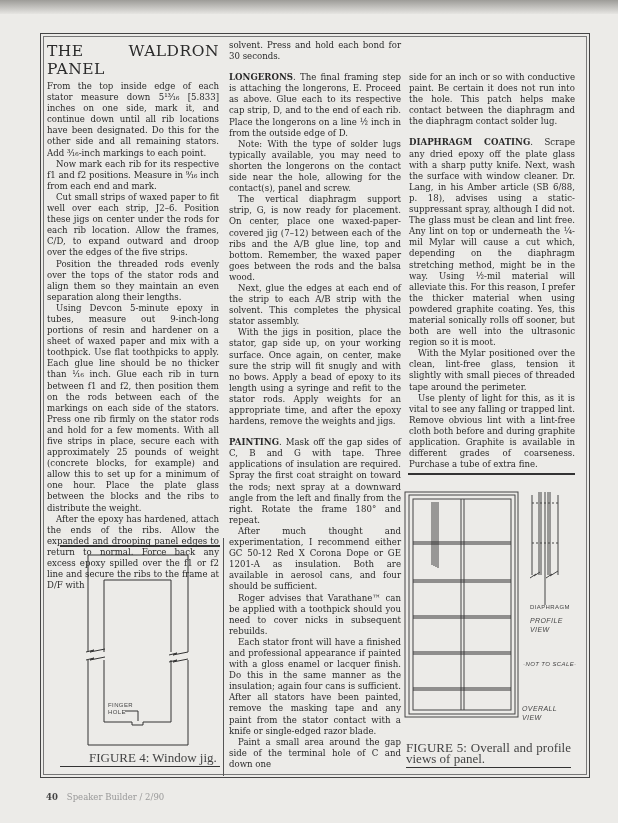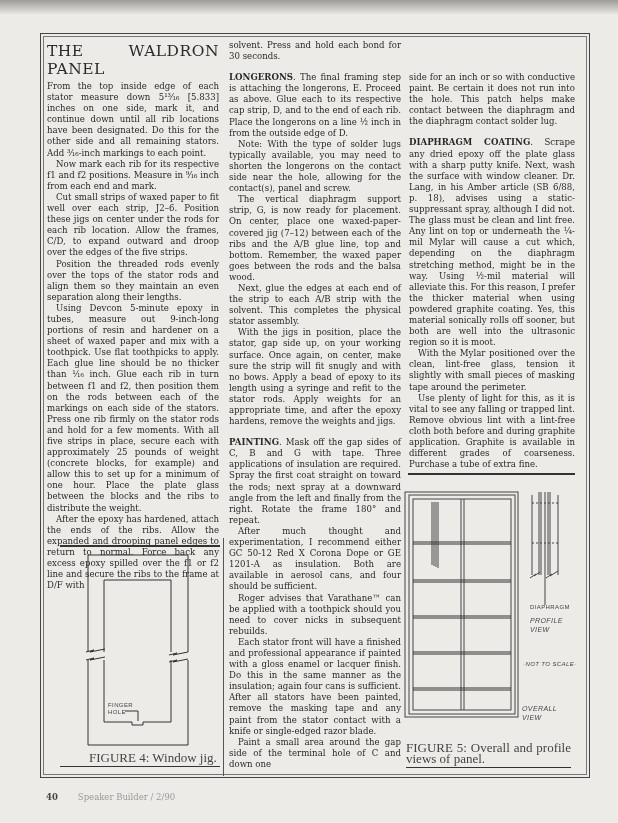--- a/index.html
+++ b/index.html
@@ -18,21 +18,21 @@
   .c1 { left:47px; width:172px; }
   .c2 { left:229px; width:172px; }
   .c3 { left:409px; width:166px;margin-top:32px; }
   .title { font-size:15.5px; line-height:18px; letter-spacing:0.5px; margin:2px 0 3px 0; text-indent:0 !important; font-weight:normal; }
   .head { font-weight:bold; }
   .rule { position:absolute; height:1.5px; background:#333; }
   .caption { position:absolute; font-family:Liberation Serif, serif; font-size:13px; line-height:11px; color:#444; }
   .label { position:absolute; font-family:"Liberation Sans", sans-serif; font-size:6px; color:#444; letter-spacing:0.4px; }
   .italic { font-style:italic; }
   .footer { position:absolute; left:46px; top:792px; font-size:8.5px; color:#999; }
-  .footer b { color:#444; margin-right:20px; }
+  .footer b { color:#444; margin-right:9px; }
   svg { position:absolute; }
 </style>
 </head>
 <body>
 
 <div class="topshade"></div>
 <div class="frame"></div>
 <div class="frame2"></div>
 
 <div style="position:absolute;left:223px;top:538px;width:1px;height:238px;background:#555;"></div>
@@ -76,21 +76,21 @@
   <p class="noind gap"><span class="head">PAINTING</span><span>. Mask off the gap sides of C, B and G with tape. Three applications of insulation are required. Spray the first coat straight on toward the rods; next spray at a downward angle from the left and finally from the right. Rotate the frame 180° and repeat.</span></p>
   <p>After much thought and experimentation, I recommend either GC 50-12 Red X Corona Dope or GE 1201-A as insulation. Both are available in aerosol cans, and four should be sufficient.</p>
   <p>Roger advises that Varathane™ can be applied with a toothpick should you need to cover nicks in subsequent rebuilds.</p>
   <p>Each stator front will have a finished and professional appearance if painted with a gloss enamel or lacquer finish. Do this in the same manner as the insulation; again four cans is sufficient. After all stators have been painted, remove the masking tape and any paint from the stator contact with a knife or single-edged razor blade.</p>
   <p>Paint a small area around the gap side of the terminal hole of C and down one</p>
 </div>
 
 <div class="col c3">
   <p class="noind">side for an inch or so with conductive paint. Be certain it does not run into the hole. This patch helps make contact between the diaphragm and the diaphragm contact solder lug.</p>
   <p class="noind gap"><span class="head">DIAPHRAGM COATING</span><span>. Scrape any dried epoxy off the plate glass with a sharp putty knife. Next, wash the surface with window cleaner. Dr. Lang, in his Amber article (SB 6/88, p. 18), advises using a static-suppressant spray, although I did not. The glass must be clean and lint free. Any lint on top or underneath the ¼-mil Mylar will cause a cut which, depending on the diaphragm stretching method, might be in the way. Using ½-mil material will alleviate this. For this reason, I prefer the thicker material when using powdered graphite coating. Yes, this material sonically rolls off sooner, but both are well into the ultrasonic region so it is moot.</span></p>
-  <p>With the Mylar positioned over the clean, lint-free glass, tension it slightly with small pieces of masking tape around the perimeter.</p>
+  <p>With the Mylar positioned over the clean, lint-free glass, tension it slightly with small pieces of threaded tape around the perimeter.</p>
   <p>Use plenty of light for this, as it is vital to see any falling or trapped lint. Remove obvious lint with a lint-free cloth both before and during graphite application. Graphite is available in different grades of coarseness. Purchase a tube of extra fine.</p>
 </div>
 
 <div class="rule" style="left:408px;top:473px;width:167px;"></div>
 <svg style="left:400px;top:480px;" width="180" height="260">
   <g fill="none" stroke="#444" stroke-width="1">
     <rect x="5" y="12" width="113" height="225"></rect>
     <rect x="9" y="15" width="106" height="219"></rect>
     <rect x="13" y="19" width="98" height="211"></rect>
     <line x1="61" y1="19" x2="61" y2="230"></line>

